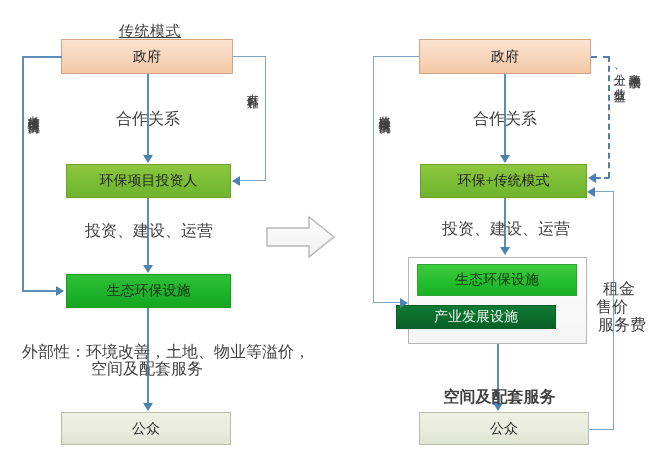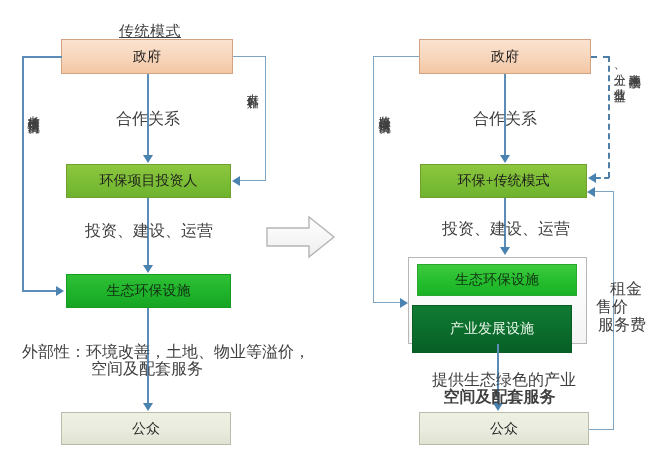--- a/index.html
+++ b/index.html
@@ -188,51 +188,50 @@
       <path d="M2,14 L44,14 L44,3 L69,23 L44,43 L44,32 L2,32 Z" fill="url(#ga)" stroke="#b5b5b5" stroke-width="1.4"></path>
     </svg>
   </div>
 
   <div class="abs node gov" style="left:419px;top:39px;width:172px;height:35px;">政府</div>
 
   <div class="abs node green-light" style="left:420px;top:164px;width:167px;height:34px;">环保+传统模式</div>
 
   <div class="abs group-frame" style="left:408px;top:257px;width:179px;height:87px;"></div>
   <div class="abs node green-bright" style="left:417px;top:264px;width:160px;height:32px;">生态环保设施</div>
-  <div class="abs node green-dark" style="left:412px;top:305px;width:160px;height:48px;">产业发展设施</div>
+  <div class="abs node green-dark" style="left:396px;top:305px;width:160px;height:24px;">产业发展设施</div>
 
   <div class="abs node public" style="left:419px;top:412px;width:170px;height:33px;">公众</div>
 
   <div class="ln-v" style="left:504px;top:74px;height:82px;"></div>
   <div class="arrow-down" style="left:500px;top:155px;"></div>
   <div class="lbl" style="left:455px;top:108px;width:100px;">合作关系</div>
 
   <div class="ln-v" style="left:504px;top:198px;height:50px;"></div>
   <div class="arrow-down" style="left:500px;top:247px;"></div>
   <div class="lbl" style="left:442px;top:218px;width:125px;">投资、建设、运营</div>
 
   <div class="ln-v" style="left:497px;top:344px;height:60px;"></div>
   <div class="arrow-down" style="left:493px;top:403px;"></div>
-  <div class="lbl" style="left:432px;top:369px;width:135px;">提供生态绿色的产业</div>
   <div class="lbl" style="left:432px;top:386px;width:135px;font-weight:bold;">空间及配套服务</div>
 
   <div class="ln-h thin" style="left:373px;top:56px;width:46px;"></div>
   <div class="ln-v thin" style="left:373px;top:56px;height:247px;"></div>
   <div class="ln-h thin" style="left:373px;top:302px;width:30px;"></div>
   <div class="arrow-right" style="left:400px;top:298px;"></div>
   <div class="lbl-v" style="left:377px;top:106px;height:150px;">监督建设运营情况</div>
 
   <div class="dash-h" style="left:591px;top:56px;width:18px;"></div>
   <div class="dash-v" style="left:608px;top:56px;height:122px;"></div>
   <div class="dash-h" style="left:596px;top:177px;width:13px;"></div>
   <div class="arrow-left" style="left:588px;top:173px;"></div>
   <div class="lbl-v2" style="left:612px;top:64px;">分土、业值益</div>
   <div class="lbl-v2" style="left:627px;top:64px;">享地产增收</div>
 
   <div class="ln-h thin" style="left:589px;top:429px;width:25px;"></div>
   <div class="ln-v thin" style="left:613px;top:191px;height:239px;"></div>
   <div class="ln-h thin" style="left:594px;top:191px;width:20px;"></div>
   <div class="arrow-left" style="left:587px;top:187px;"></div>
-  <div class="lbl" style="left:596px;top:278px;width:46px;text-align:right;">租金</div>
+  <div class="lbl" style="left:596px;top:278px;width:46px;text-align:center;">租金</div>
   <div class="lbl" style="left:596px;top:296px;width:46px;text-align:left;">售价</div>
   <div class="lbl" style="left:596px;top:314px;width:52px;text-align:center;">服务费</div>
 
 </div>
 
 </body></html>

